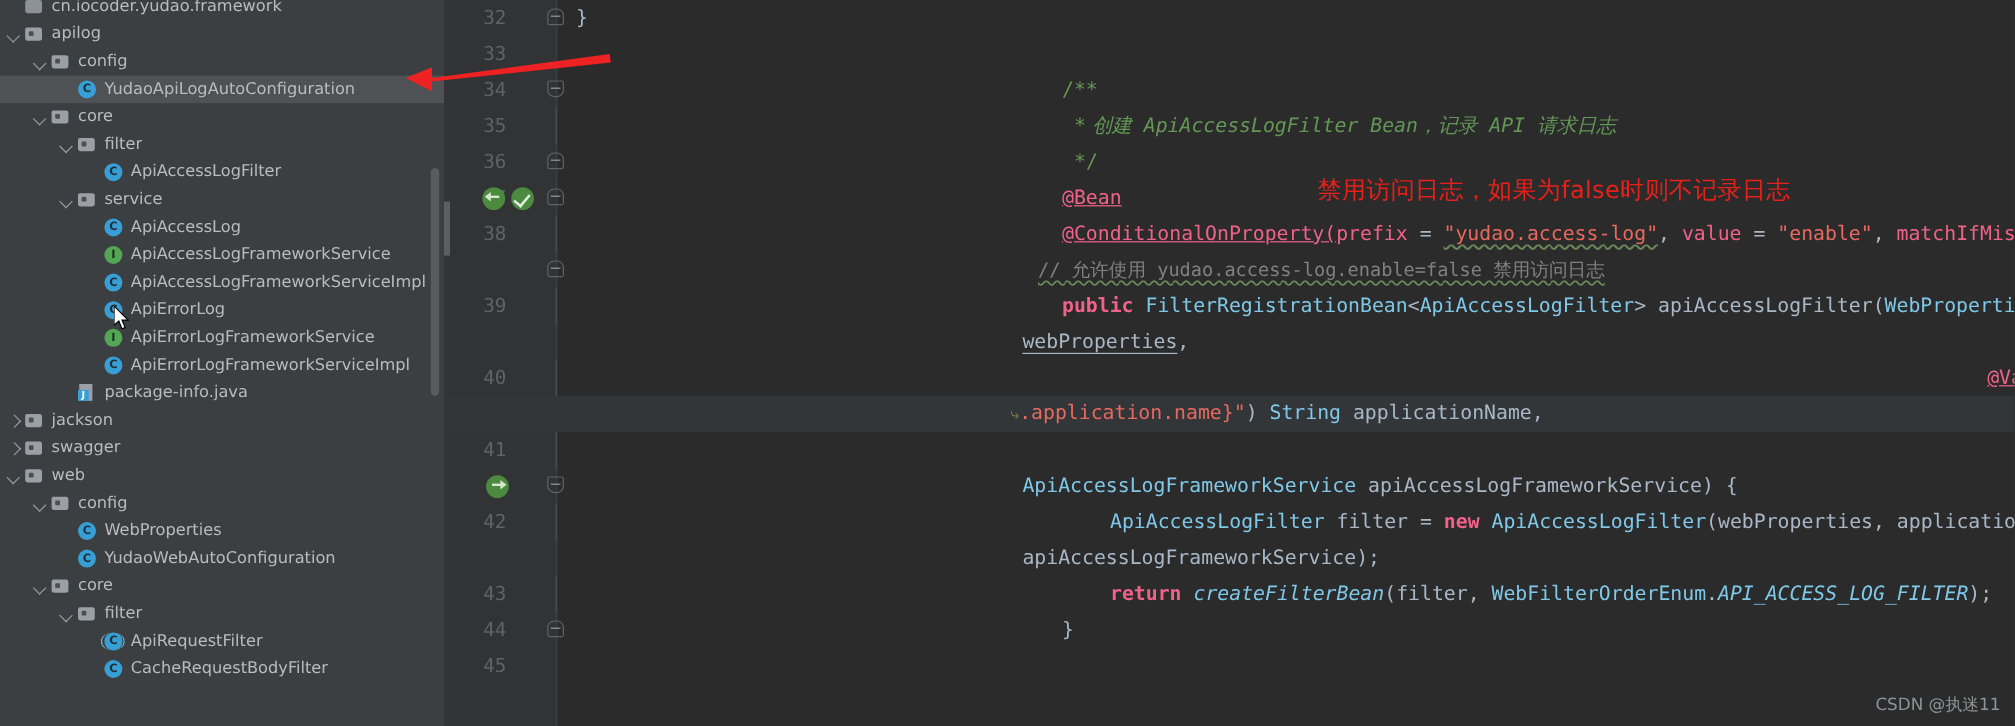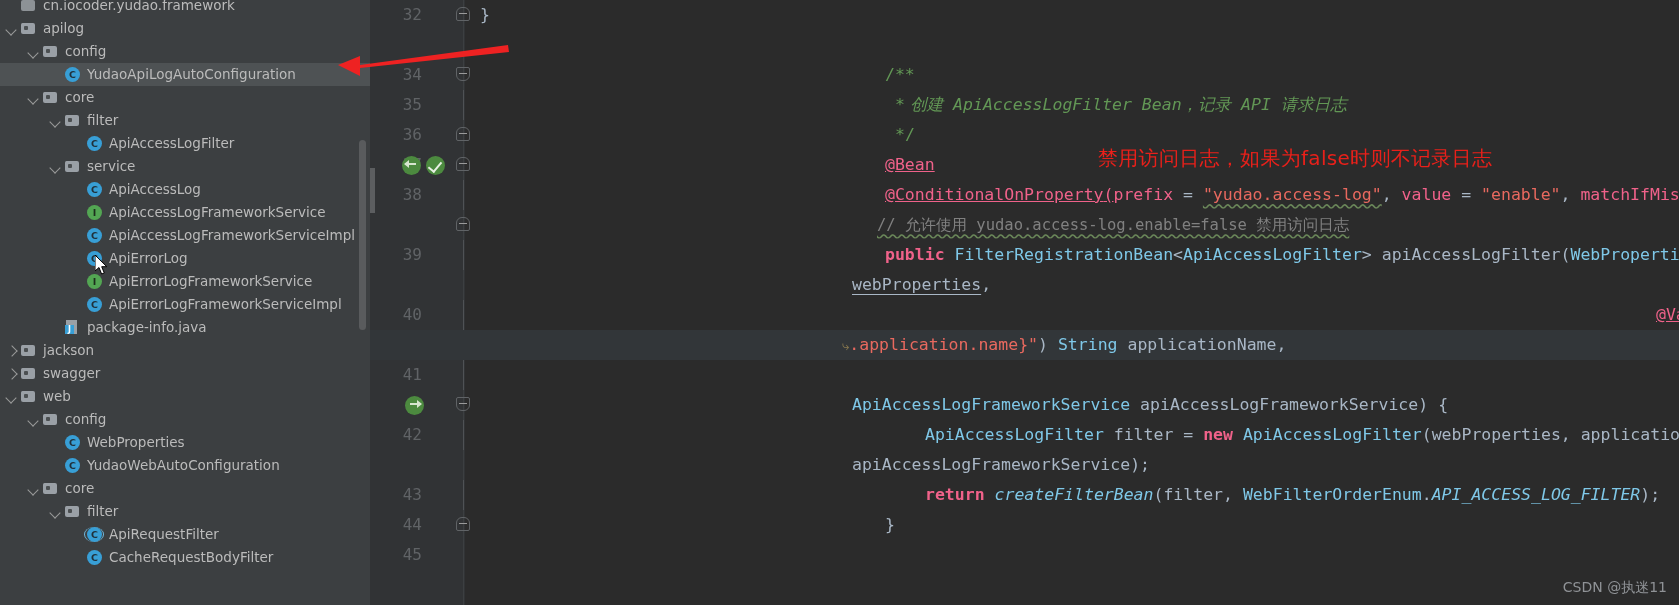--- a/index.html
+++ b/index.html
@@ -251,21 +251,21 @@
     white-space: pre;
   }
 
   
   .s-plain  { color: #a9b7c6; }
   .s-kw2    { color: #f0628a; font-weight: bold; }
   .s-anno   { color: #f0628a; text-decoration: underline; }
   .s-param  { color: #f0628a; }
   .s-str    { color: #e8695f; }
   .s-type   { color: #7fc8e8; }
-  .s-comment{ color: #808080; margin-left: 12px; }
+  .s-comment{ color: #808080; }
   .s-doc    { color: #629755; font-style: italic; }
   .s-doctag { color: #629755; }
   .s-static { color: #7fc8e8; font-style: italic; }
   .s-const  { color: #7fc8e8; font-style: italic; }
   .s-warnu  { text-decoration: underline; text-decoration-style: wavy; text-decoration-color: #6a8759; text-underline-offset: 3px; }
   .s-undl   { text-decoration: underline; text-decoration-color: #a9b7c6; text-underline-offset: 4px; }
   .wrapmark { color: #8b7a4f; font-size: 13px; }
 
   
   .bean-ico {
@@ -515,20 +515,23 @@
     <div id="fold-rail"></div>
 
     <div class="code-area">
 
       <div class="line" style="top:0px">
         <span class="lnum">32</span>
         <span class="fold close"><span class="shp"></span><span class="minus"></span></span>
         <span class="code"><span class="s-plain">}</span></span>
       </div>
 
+      <div class="line" style="top:30px">
+        <span class="lnum">33</span>
+      </div>
 
       <div class="line" style="top:60px">
         <span class="lnum">34</span>
         <span class="fold open"><span class="shp"></span><span class="minus"></span></span>
         <span class="code" style="left:515px"><span class="s-doctag">/**</span></span>
       </div>
 
       <div class="line" style="top:90px">
         <span class="lnum">35</span>
         <span class="vline" style="top:0;height:30px"></span>

